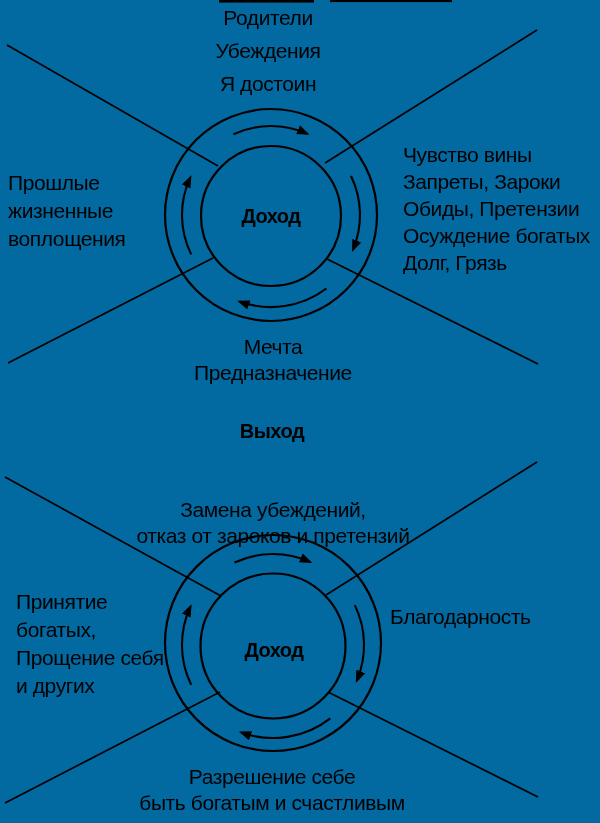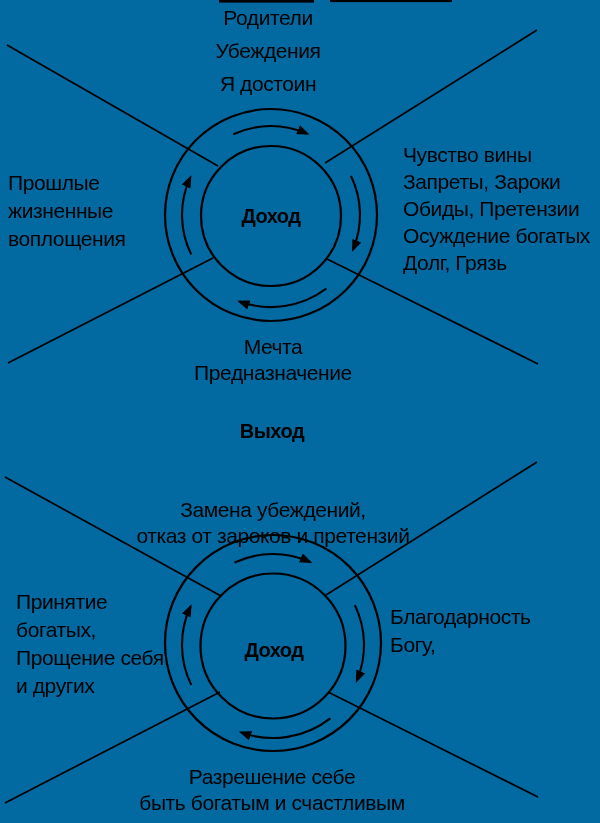--- a/index.html
+++ b/index.html
@@ -98,21 +98,20 @@
 
   <div class="lbl lh28" style="left:16px;top:588px;">
     <div>Принятие</div>
     <div>богатых,</div>
     <div>Прощение себя</div>
     <div>и других</div>
   </div>
 
   <div class="lbl lh28" style="left:390px;top:603px;">
     <div>Благодарность</div>
-    <div>Богу,</div>
   </div>
 
   <div class="lbl ctr bold-lbl lh26" style="left:174px;top:637px;width:200px;">Доход</div>
 
   <div class="lbl ctr lh26" style="left:72px;top:764px;width:400px;">
     <div>Разрешение себе</div>
     <div>быть богатым и счастливым</div>
   </div>
 
 </div>

